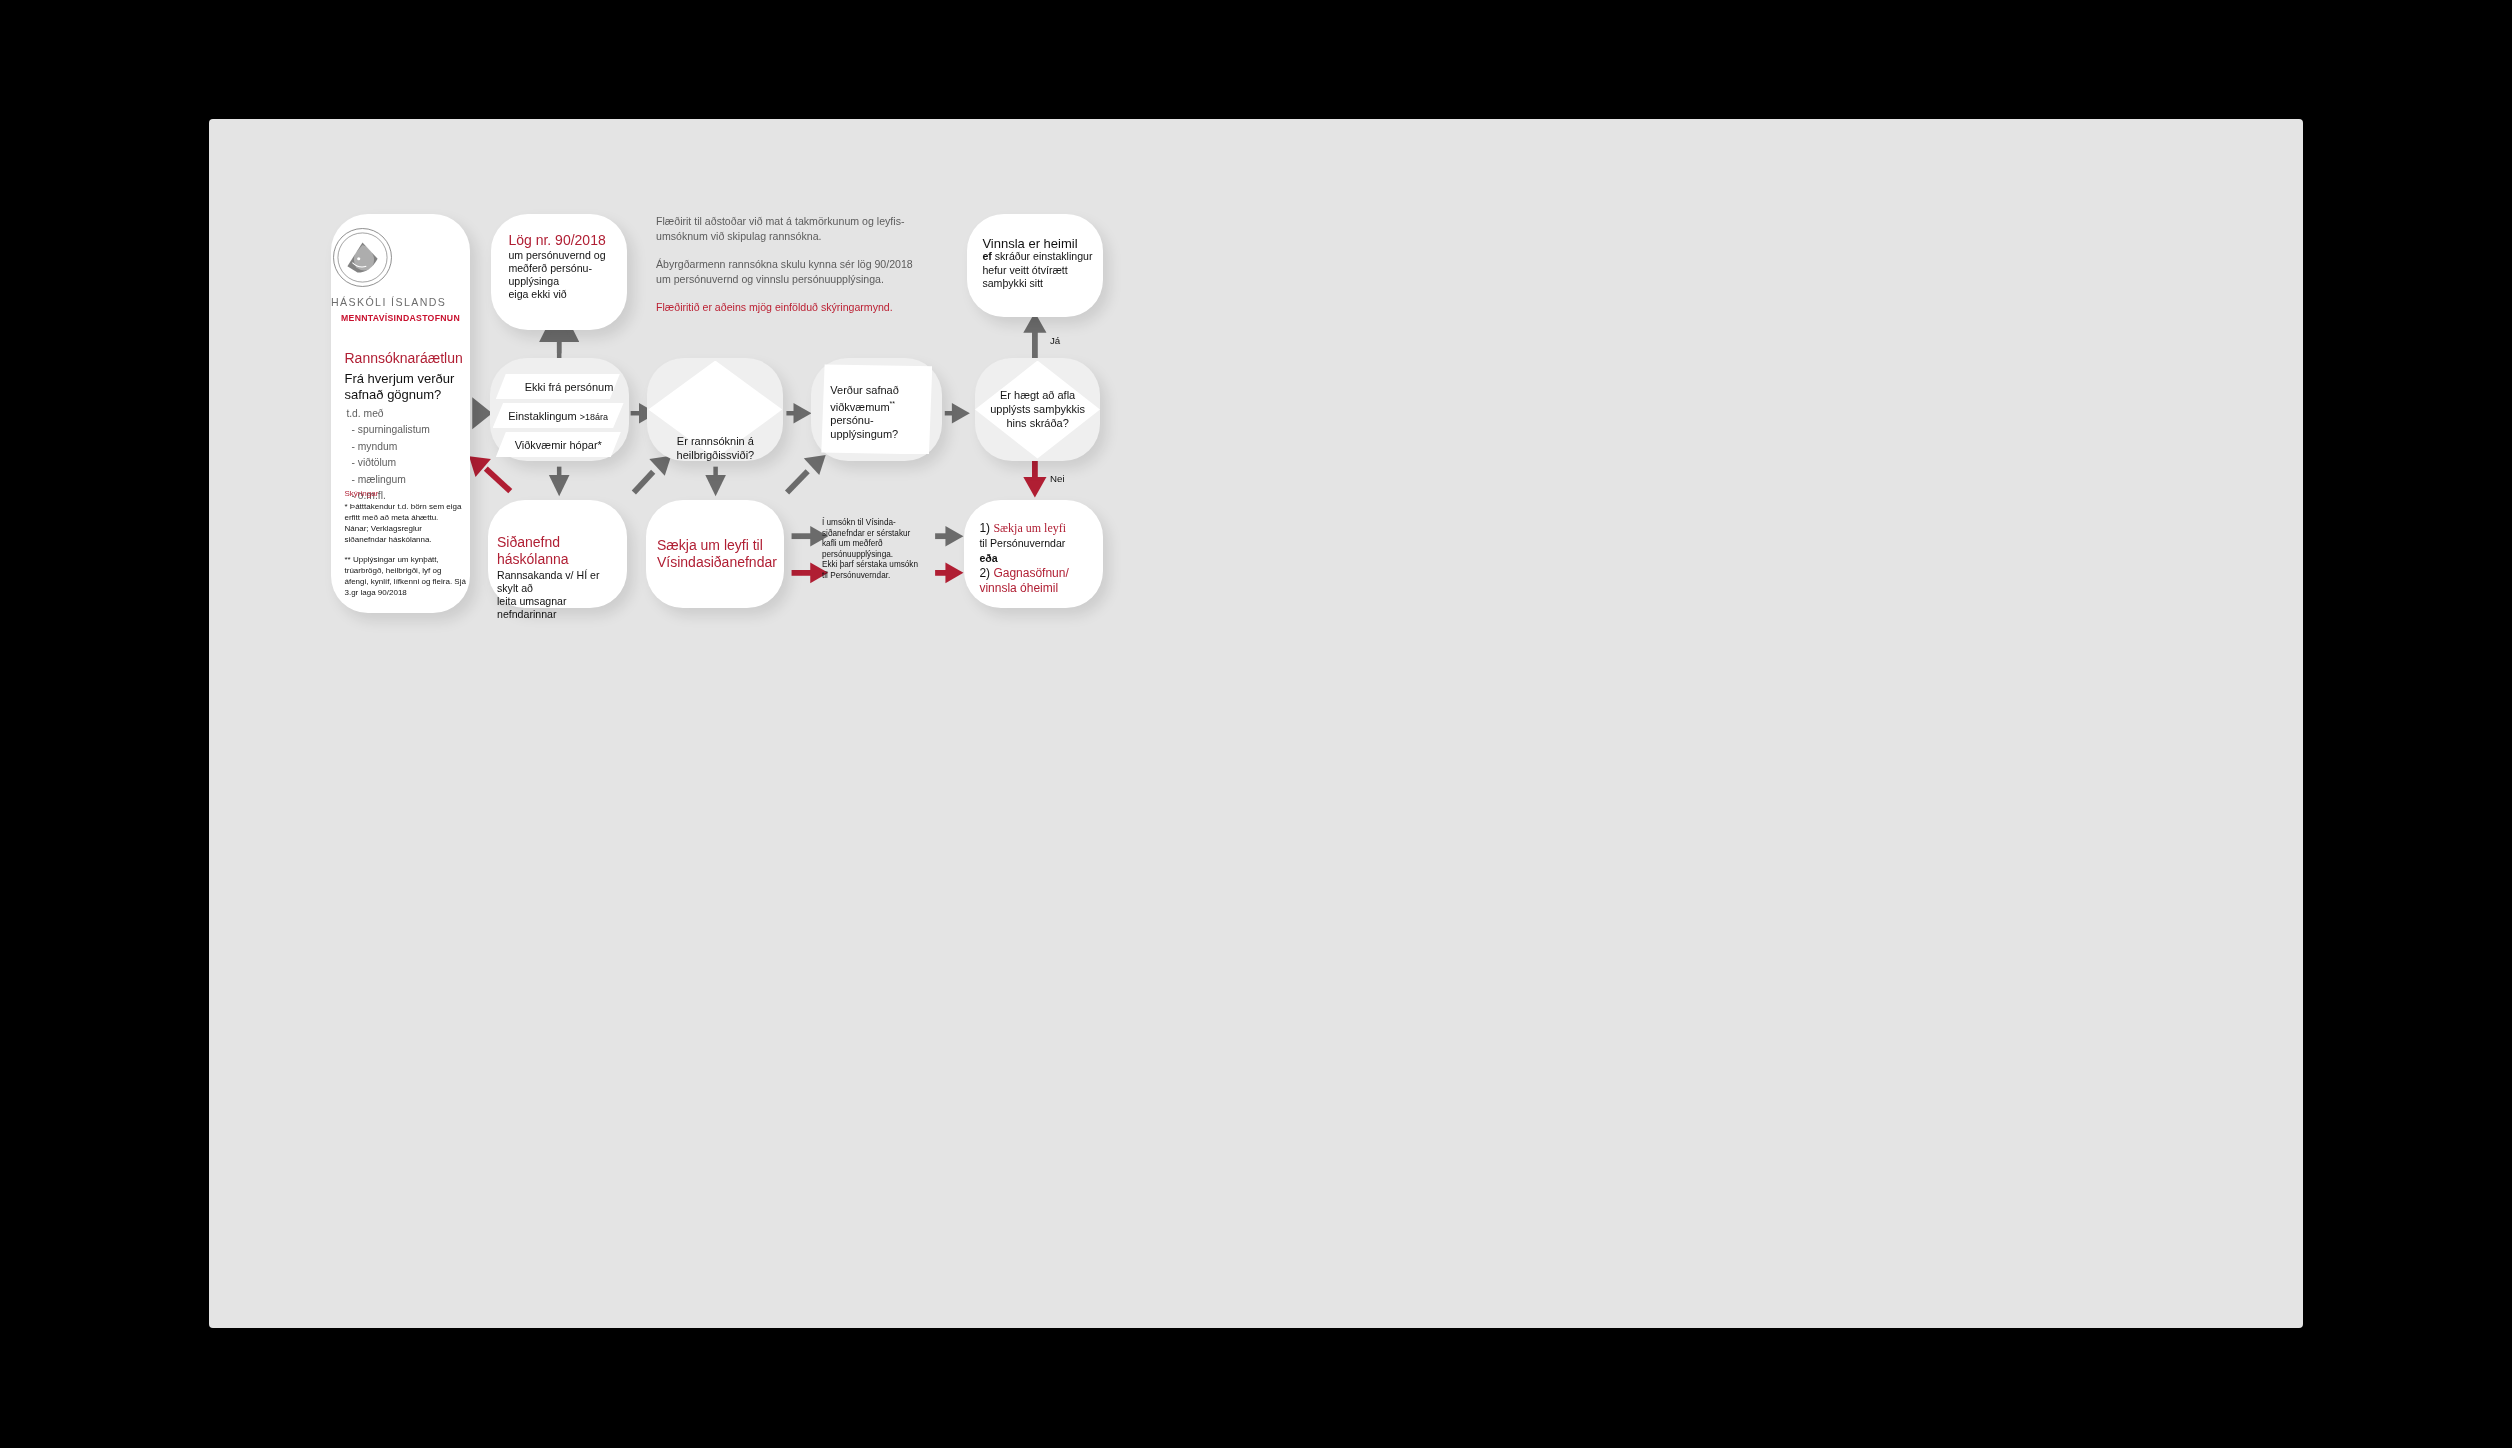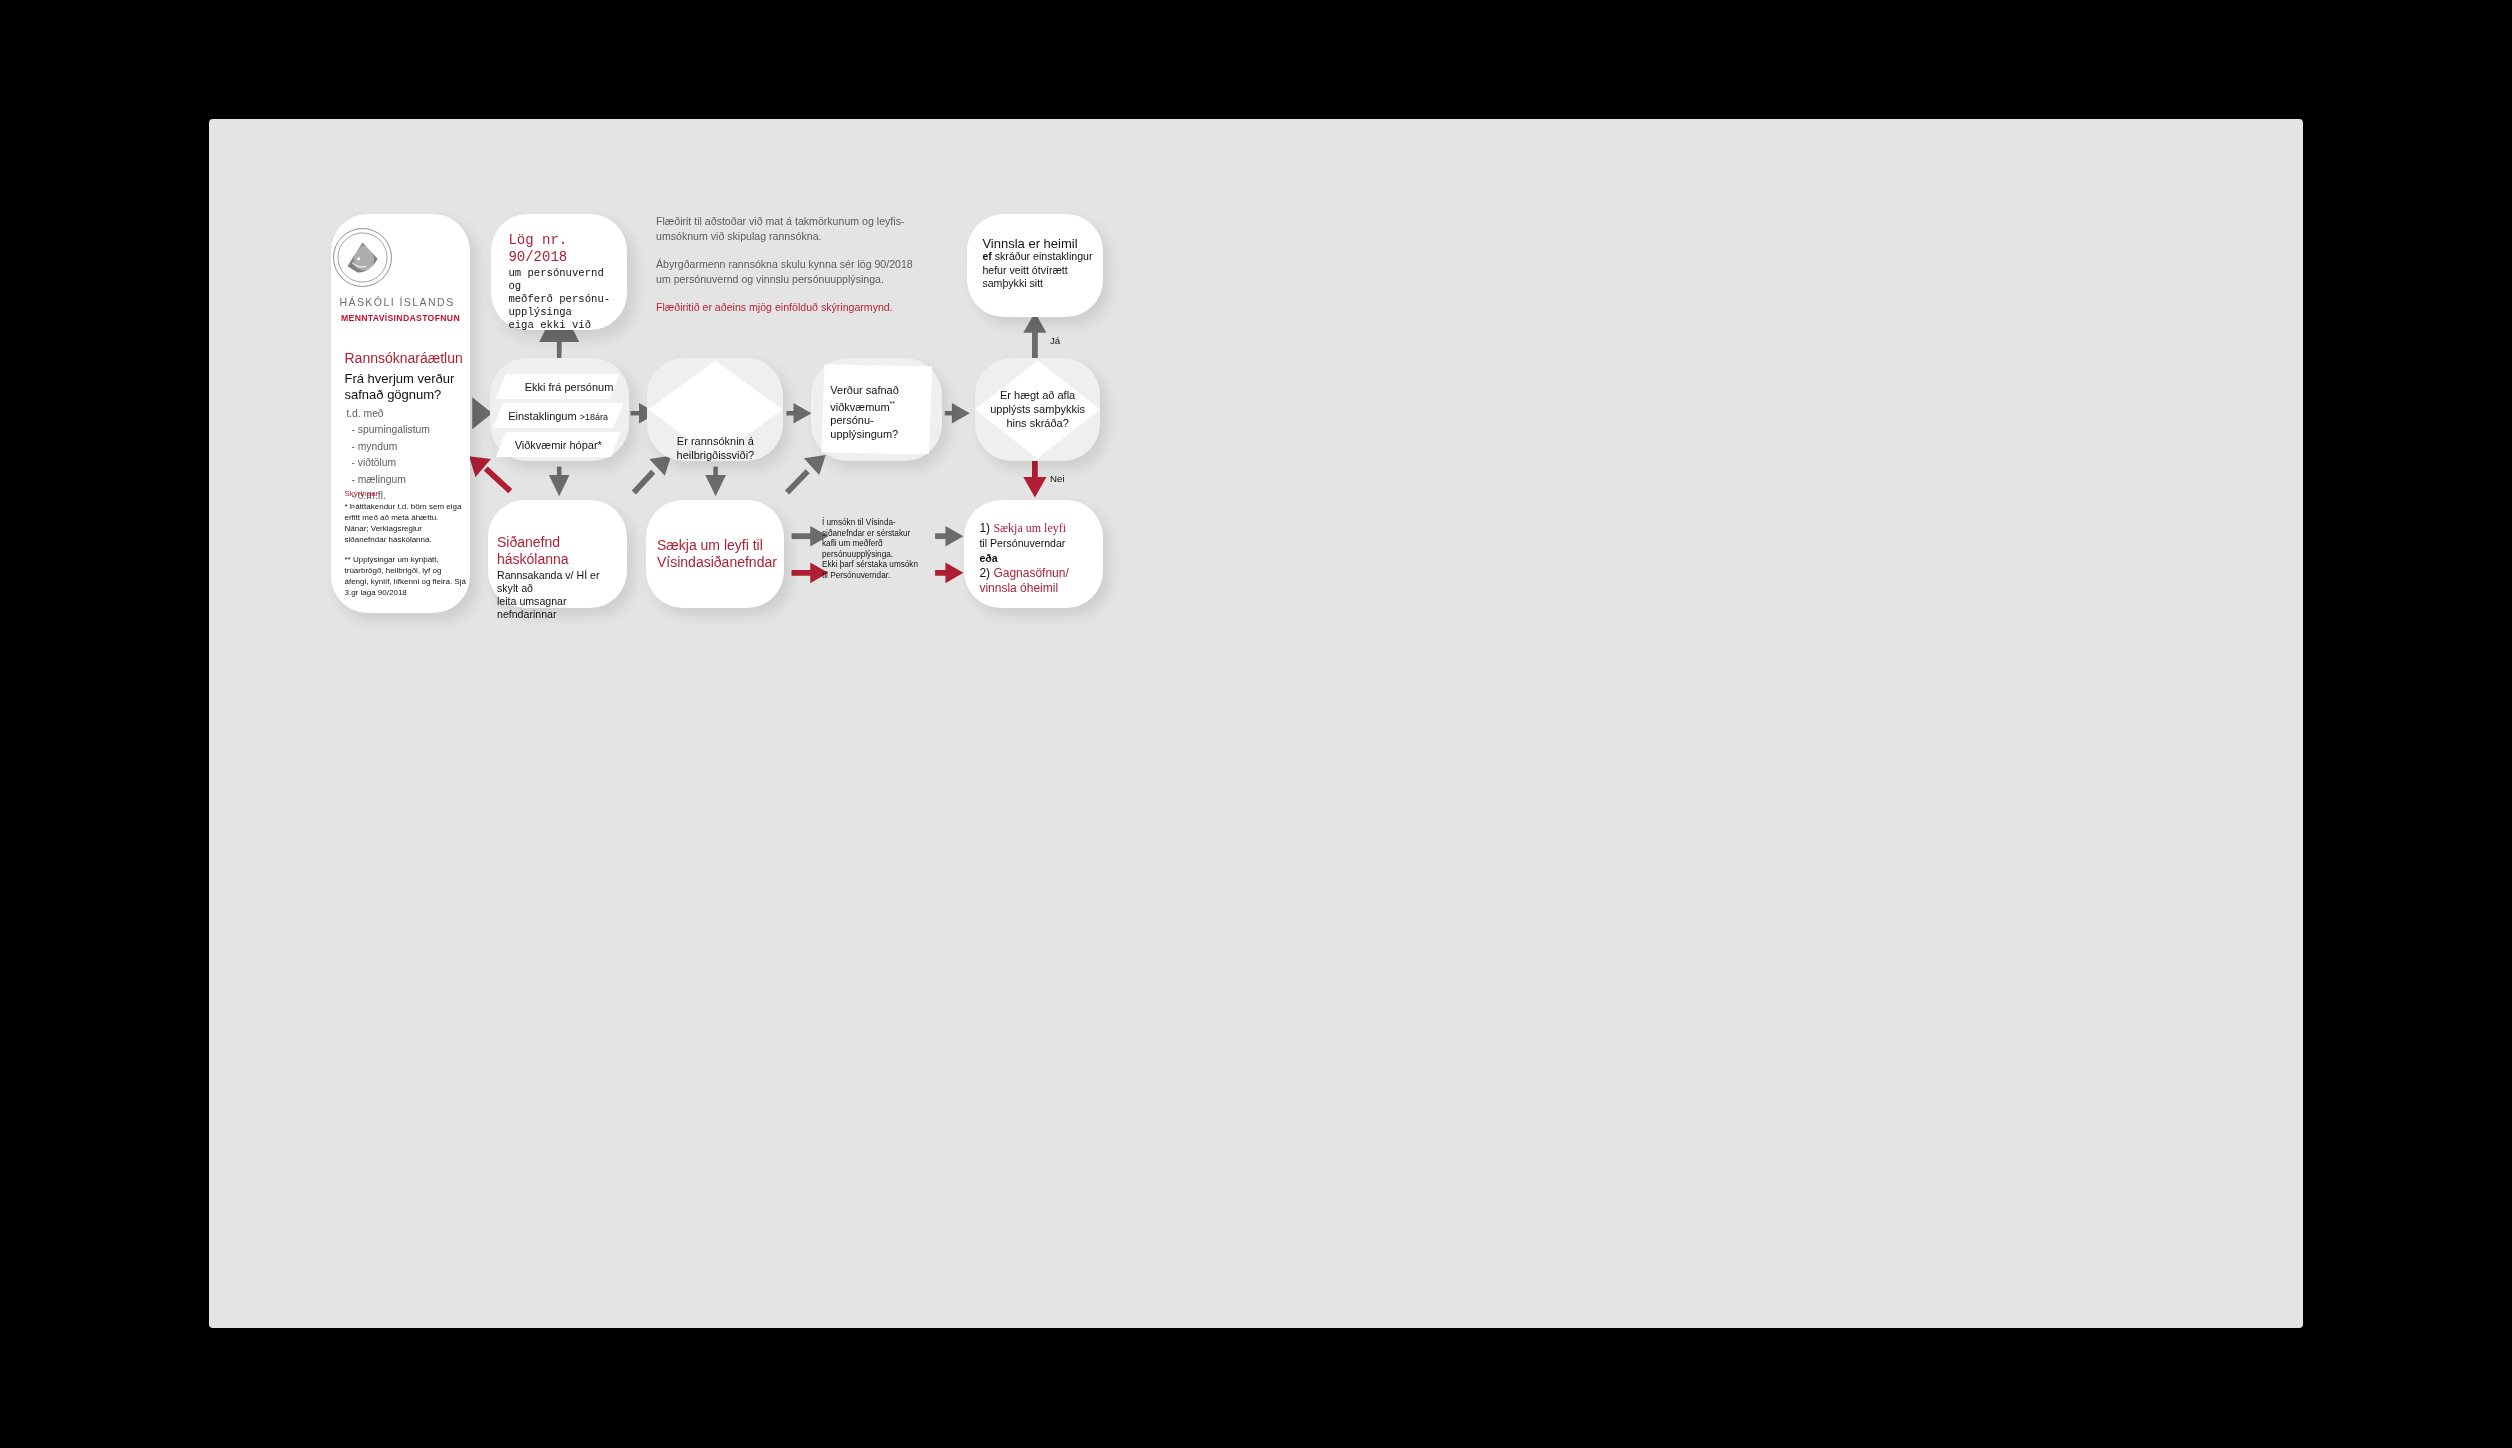--- a/index.html
+++ b/index.html
@@ -5,31 +5,31 @@
   html,body{margin:0;padding:0;background:#000;}
   body{width:2512px;height:1449px;position:relative;font-family:"Liberation Sans",sans-serif;overflow:hidden;}
   #canvas{position:absolute;left:209px;top:119px;width:2094px;height:1209px;background:#e4e4e4;border-radius:3.9px;}
   .card{position:absolute;background:#fff;border-radius:37px;box-shadow:6.4px 7.7px 14px rgba(0,0,0,.10);}
   .panel{position:absolute;background:#efefef;border-radius:37px;box-shadow:6.4px 7.7px 14px rgba(0,0,0,.10);}
   .plain{position:absolute;}
   
   #sidebar{left:122px;top:95px;width:139px;height:399px;padding:0;}
   #logo-wrap{position:absolute;left:0;top:11.6px;width:139px;display:flex;justify-content:center;}
   #seal{width:63px;height:63px;}
-  #uni-name{position:absolute;top:82px;width:132px;text-align:center;font-size:10.6px;letter-spacing:1.4px;color:#6c6c6c;}
+  #uni-name{position:absolute;top:82px;width:132px;font-size:10.6px;letter-spacing:1.4px;color:#6c6c6c;}
   #inst-name{position:absolute;top:99px;width:139px;text-align:center;font-size:8.7px;font-weight:bold;letter-spacing:0.3px;color:#c8102e;}
   #side-h1{position:absolute;left:13.5px;top:136px;font-size:14px;color:#b01e33;}
   #side-q{position:absolute;left:13.5px;top:157px;width:116px;font-size:13px;line-height:16px;color:#111;}
   #side-list{position:absolute;left:15.4px;top:192px;font-size:10.3px;line-height:16.4px;color:#5e5e5e;}
   #side-list .sub{padding-left:5.1px;}
   #skyr-h{position:absolute;left:13.5px;top:275px;font-size:8px;color:#b01e33;}
   #skyr-1{position:absolute;left:13.5px;top:287px;width:117px;font-size:8px;line-height:11px;color:#141414;}
   #skyr-2{position:absolute;left:13.5px;top:340px;width:122px;font-size:8px;line-height:11px;color:#141414;}
   
-  #box-log{left:282px;top:95px;width:136px;height:116px;font-family:Liberation Mono, monospace;}
+  #box-log{left:282px;top:95px;width:136px;height:116px;}
   #box-log .t{position:absolute;left:17.4px;top:18px;width:113px;}
   .red-title{color:#b01e33;font-size:14px;line-height:17.4px;}
   .blk{color:#111;font-size:10.6px;line-height:13px;}
   #intro{left:447px;top:95px;width:270px;}
   #intro p{margin:0;font-size:10.6px;line-height:14.5px;color:#5c5c5c;}
   #intro .gap{height:14px;}
   #intro .hl{color:#c0392b;color:#bb1f32;}
   #box-vinnsla{left:758px;top:95px;width:136px;height:103px;}
   #box-vinnsla .t{position:absolute;left:15.4px;top:22.5px;width:116px;font-size:10.6px;line-height:13.5px;color:#111;}
   #box-vinnsla .big{font-size:13px;}

